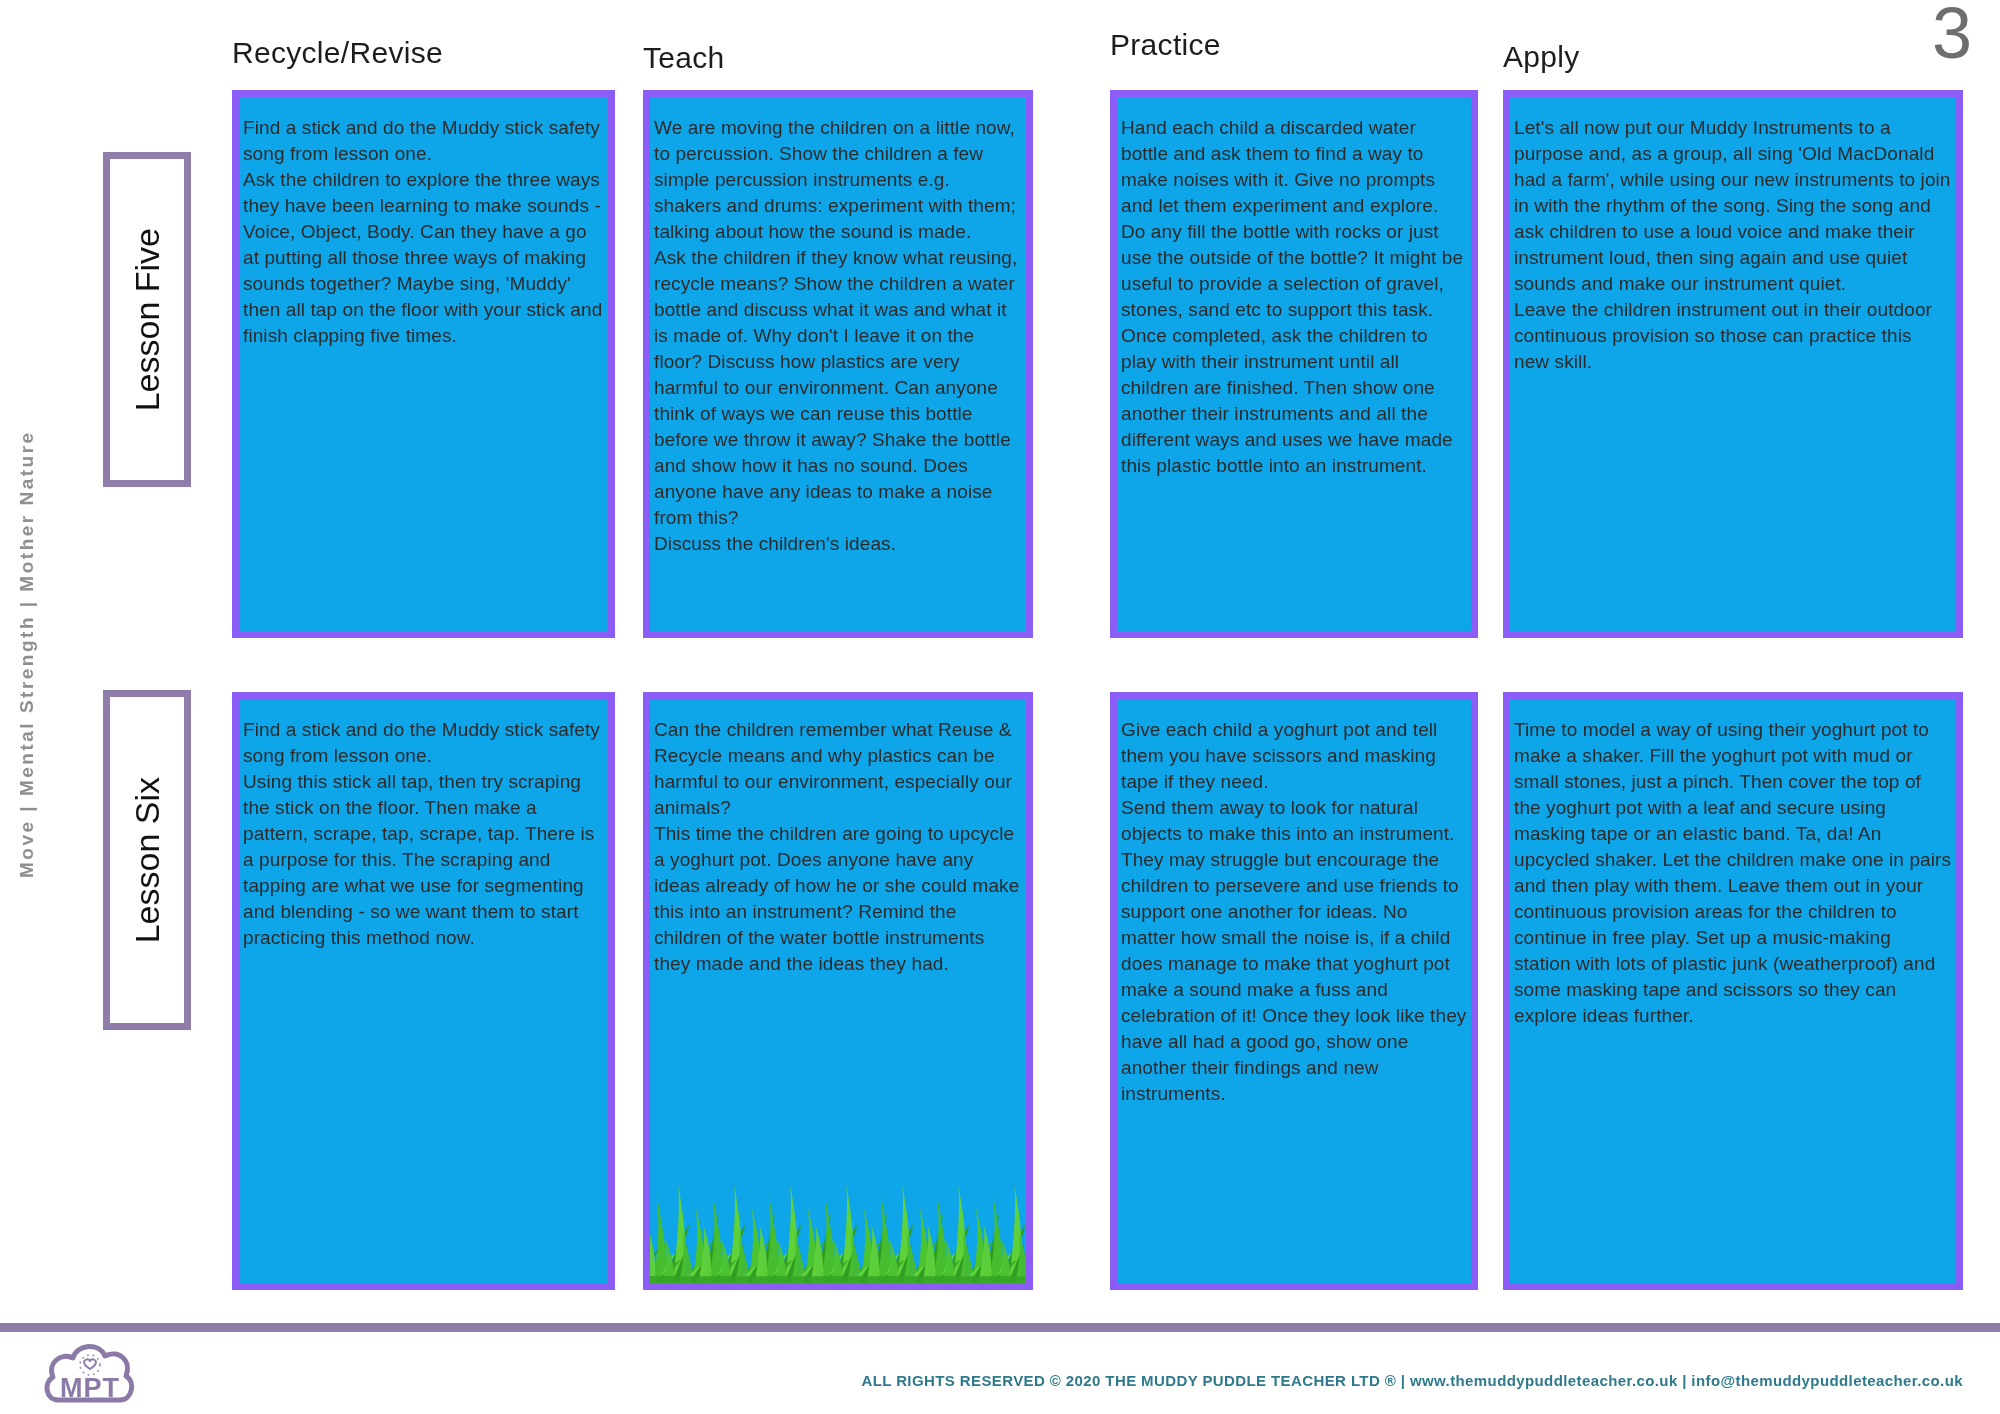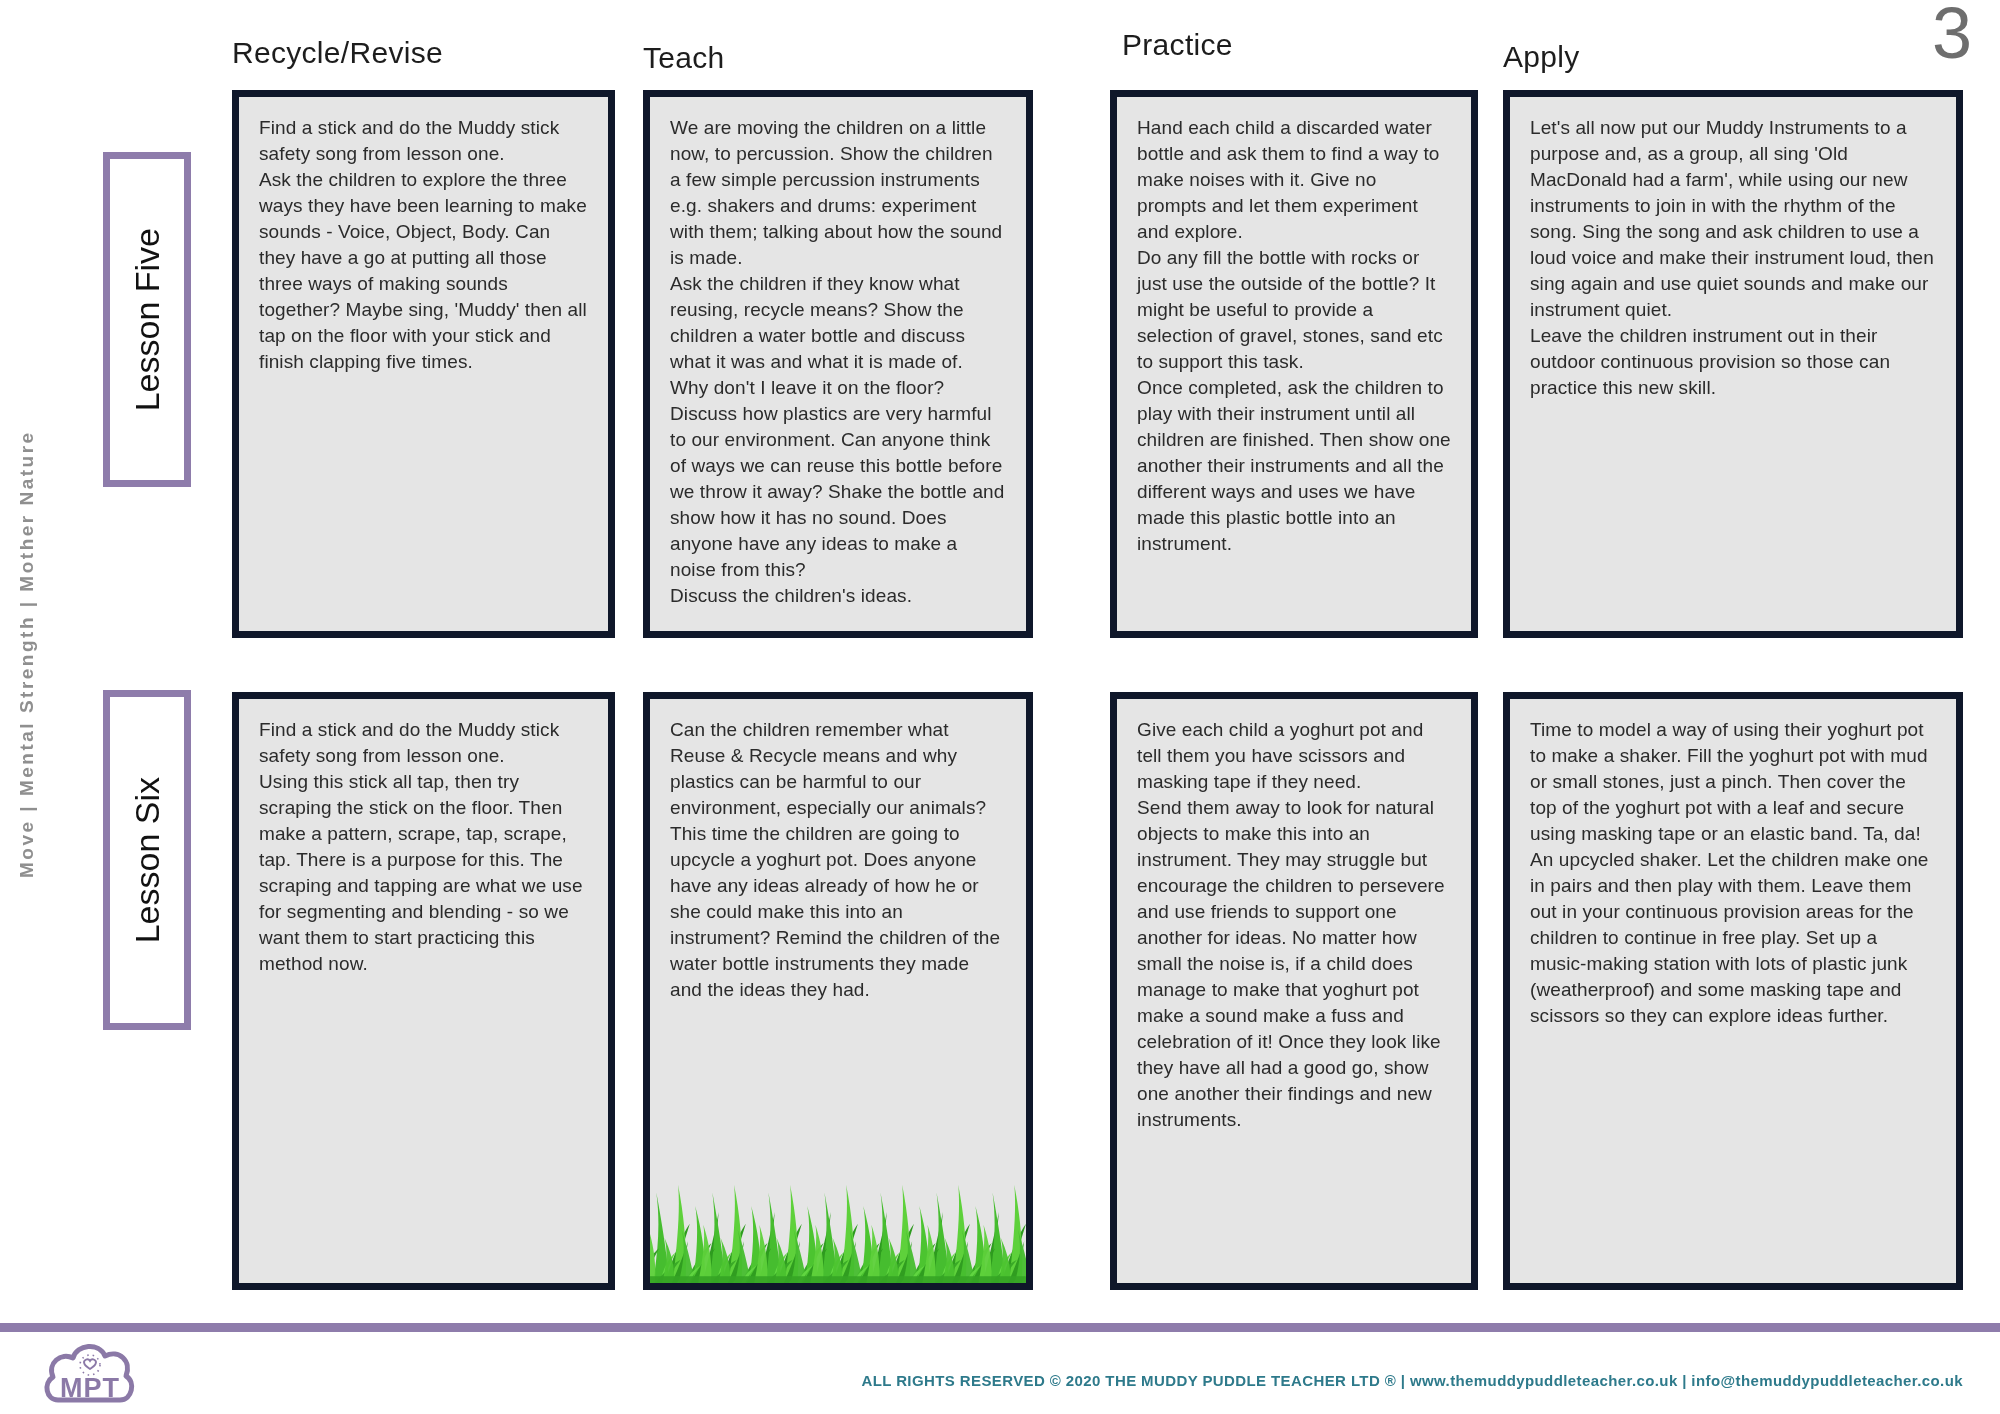--- a/index.html
+++ b/index.html
@@ -43,21 +43,21 @@
   
   .col-h {
     position: absolute;
     font-size: 30px;
     font-weight: 500;
     color: #1d1d1d;
     letter-spacing: 0.3px;
   }
   .col-h-0 { left: 232px;  top: 36px; }
   .col-h-1 { left: 643px;  top: 41px; }
-  .col-h-2 { left: 1110px; top: 28px; margin-left: 12px; }
+  .col-h-2 { left: 1110px; top: 28px; }
   .col-h-3 { left: 1503px; top: 40px; }
 
   
   .lesson-box {
     position: absolute;
     left: 103px;
     width: 88px;
     border: 7px solid #8e7cab;
     background: #ffffff;
     display: flex;
@@ -70,23 +70,23 @@
     writing-mode: vertical-rl;
     transform: rotate(180deg);
     font-size: 34px;
     color: #111111;
     white-space: nowrap;
   }
 
   
   .cell {
     position: absolute;
-    border: 7px solid #0f172a;
-    background: #e5e5e5;
-    padding: 18px 20px;
+    border: 7px solid #8b5cf6;
+    background: #0ea5e9;
+    padding: 18px 4px;
   }
   .r0 { top: 90px;  height: 548px; }
   .r1 { top: 692px; height: 598px; }
   .c0 { left: 232px;  width: 383px; }
   .c1 { left: 643px;  width: 390px; }
   .c2 { left: 1110px; width: 368px; }
   .c3 { left: 1503px; width: 460px; }
   .cell-text {
     font-size: 19px;
     line-height: 1.37;

